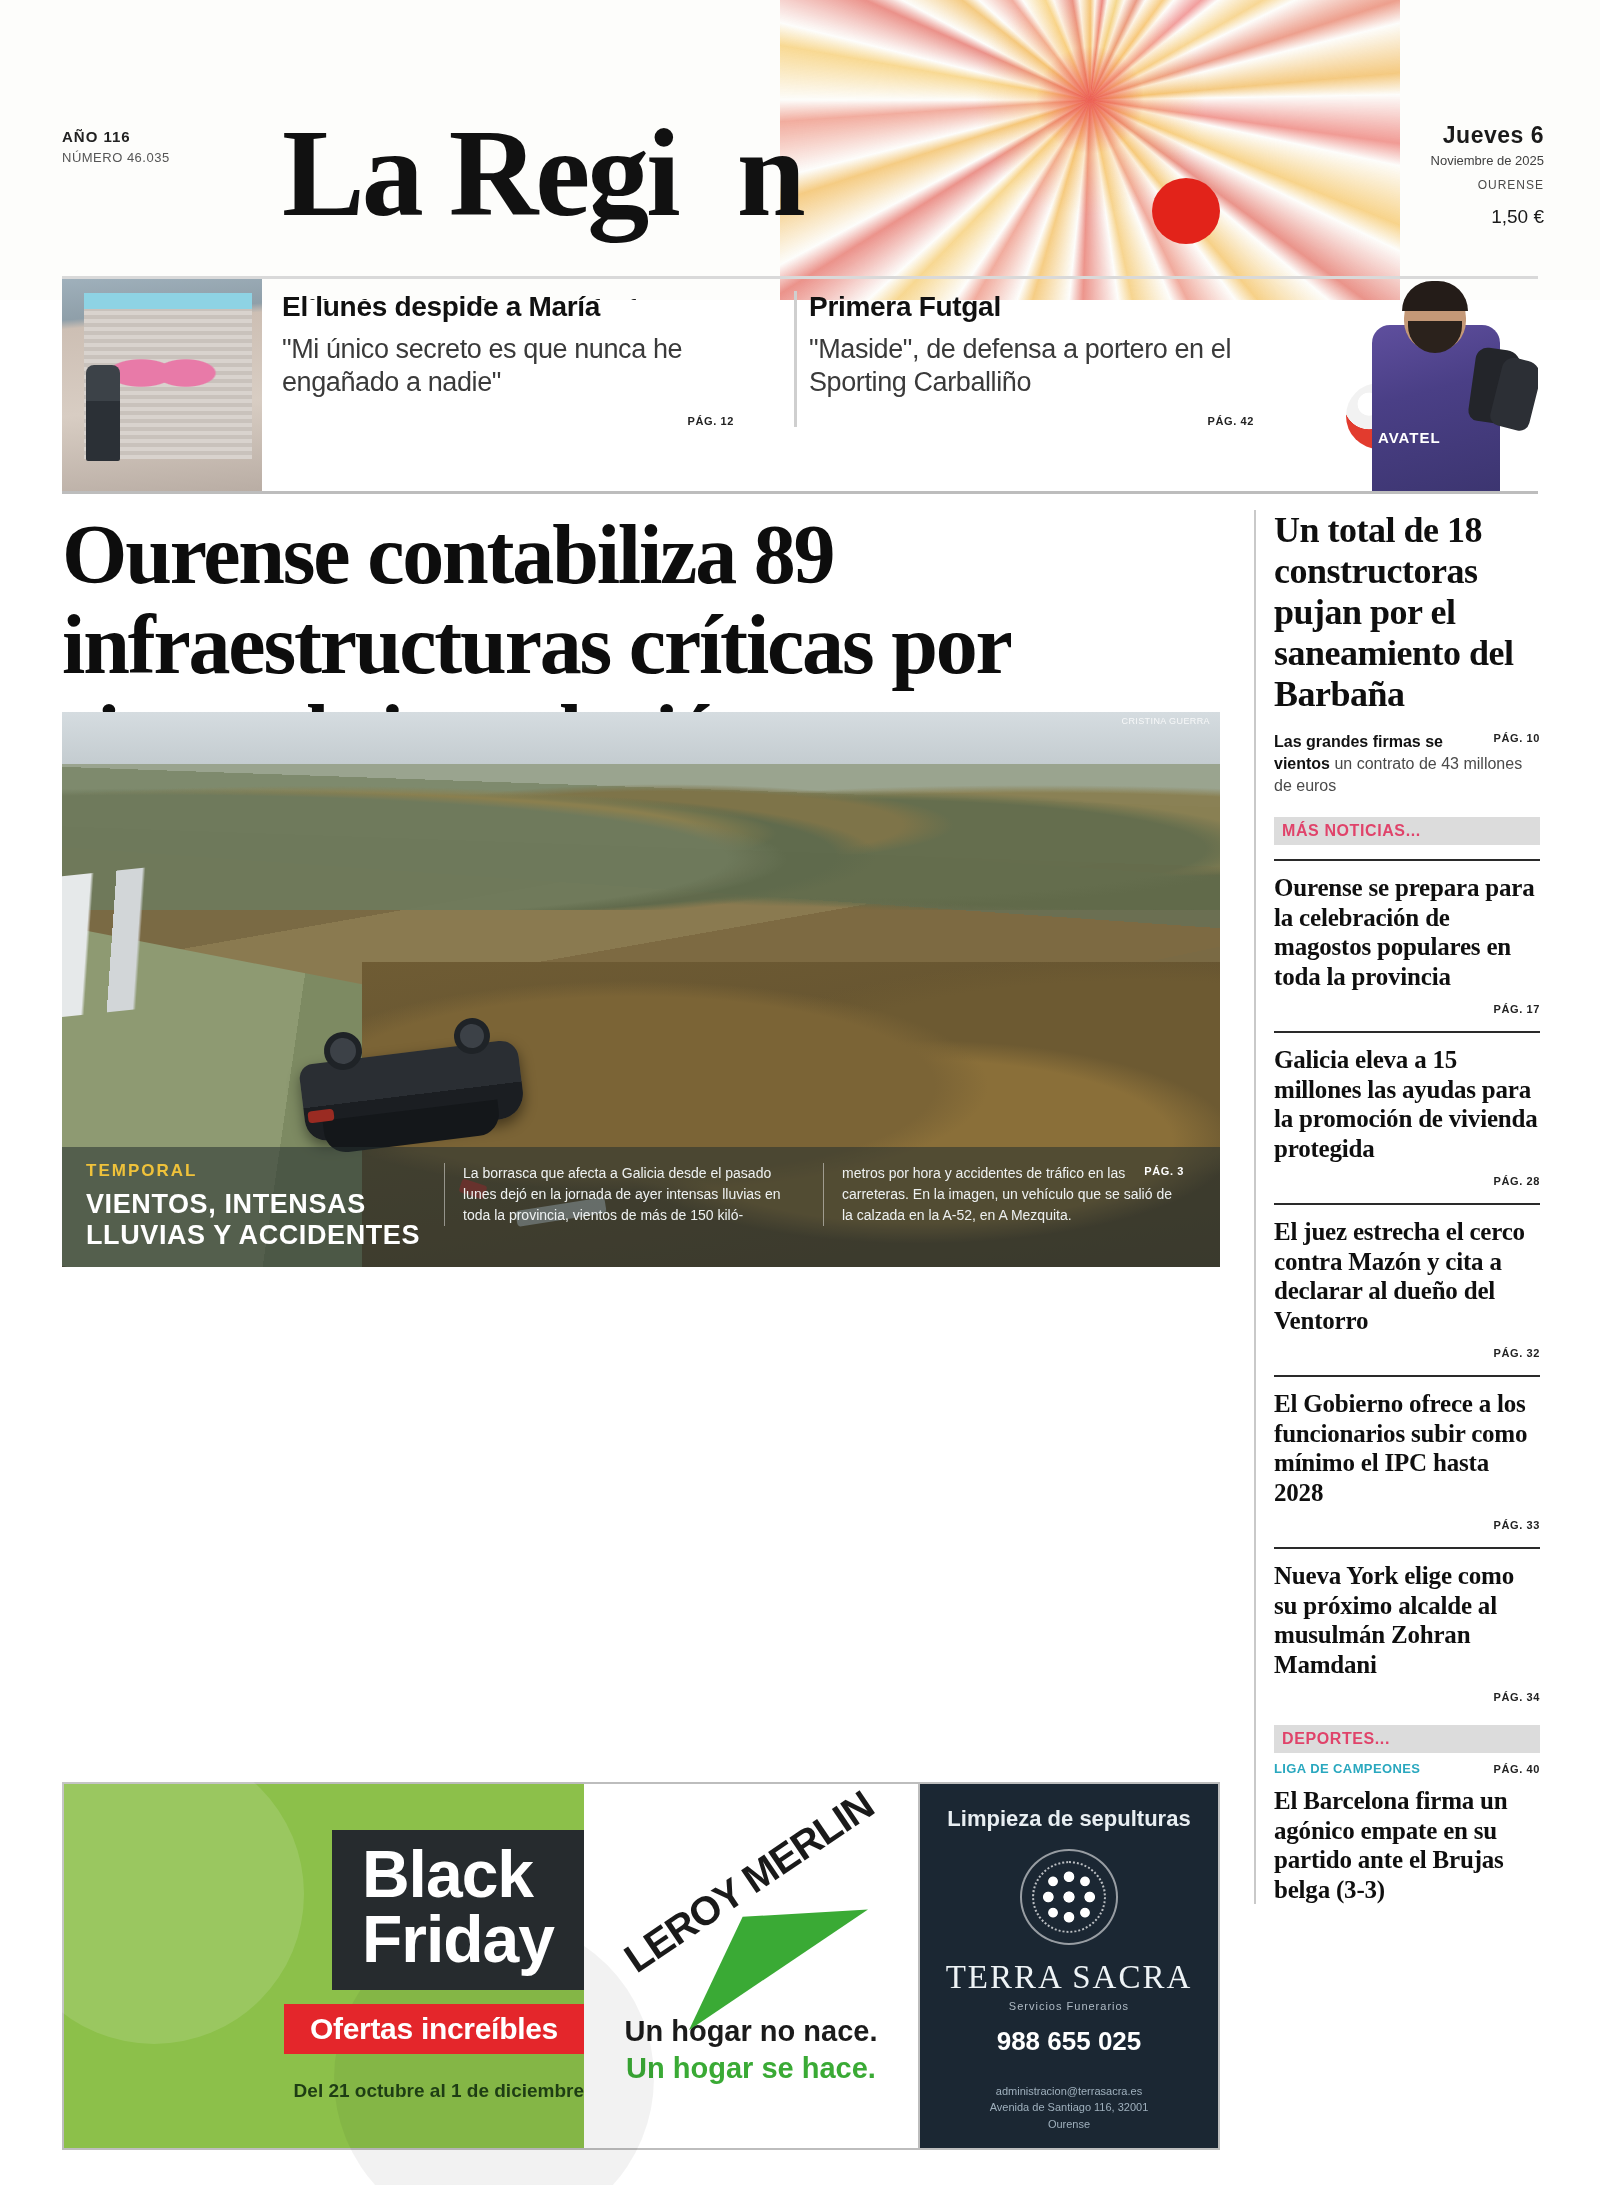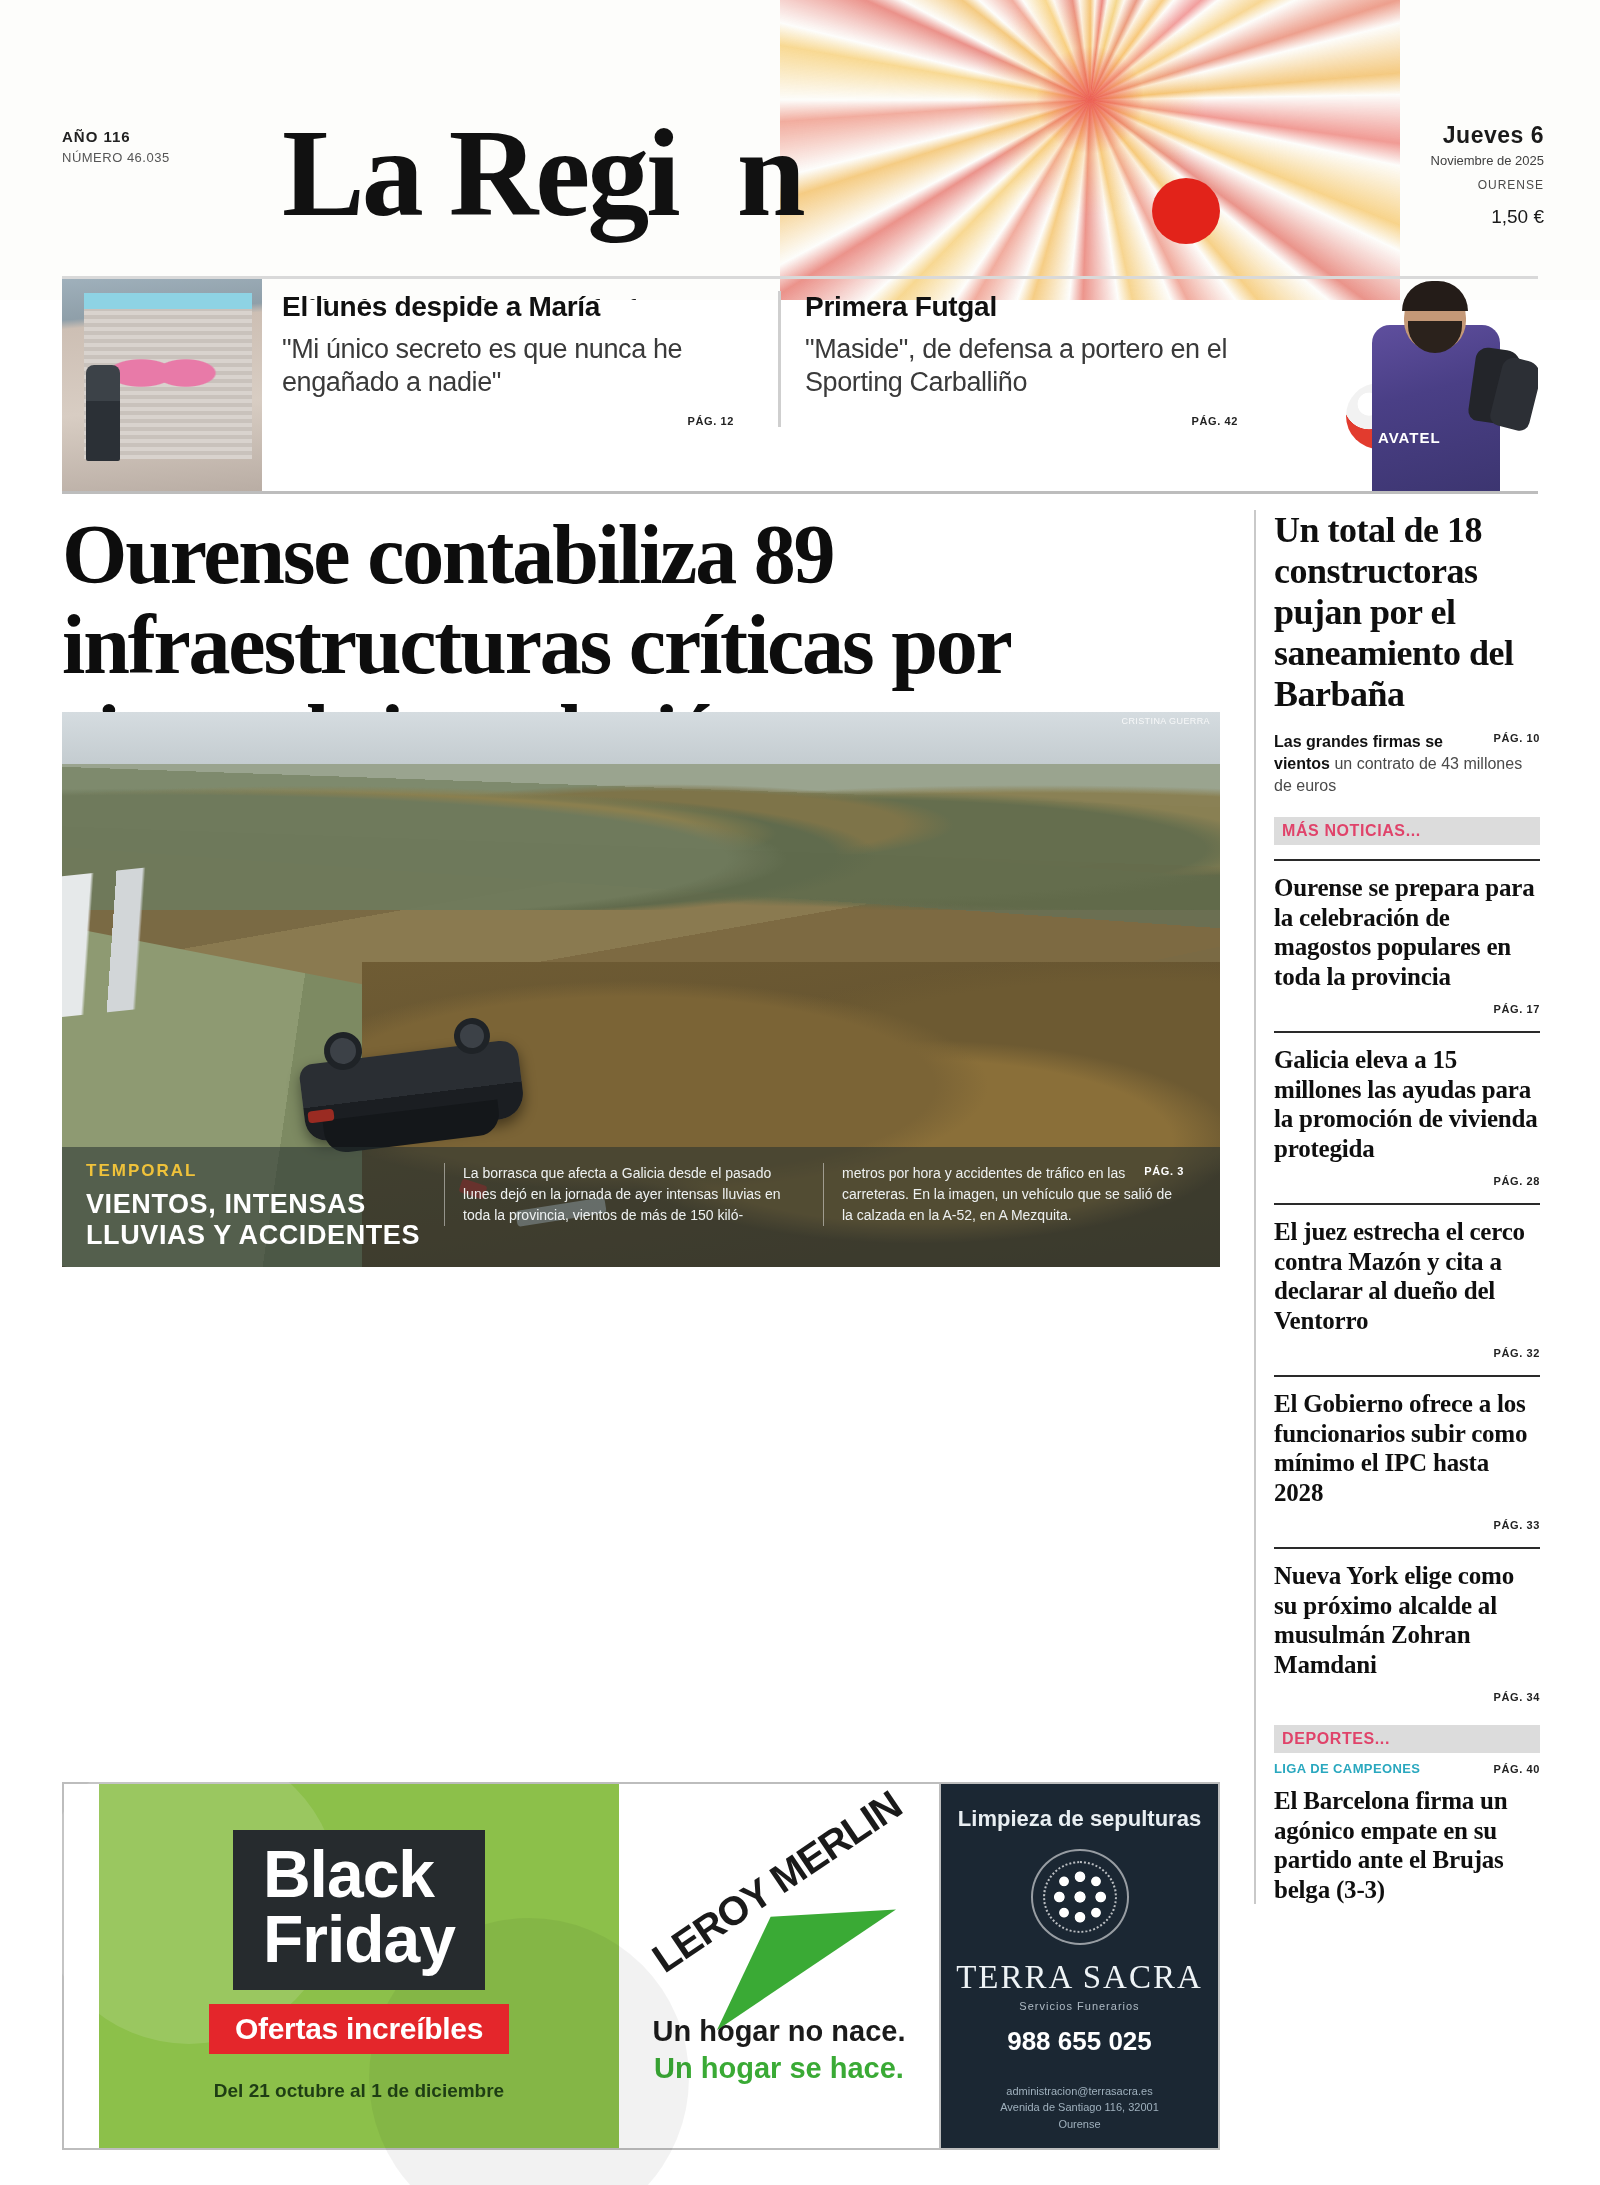--- a/index.html
+++ b/index.html
@@ -124,21 +124,21 @@
   .tp-person {
     position: absolute; left: 24px; top: 86px; width: 34px; height: 96px;
     background: linear-gradient(180deg, #3c4248 0 38%, #2b3036 38% 100%);
     border-radius: 8px 8px 2px 2px;
   }
   .teaser-box {
     position: absolute; top: 12px;
     padding-left: 8px;
   }
   .tb1 { left: 212px; width: 460px; }
-  .tb2 { left: 716px; width: 460px; border-left: 3px solid #cfcfcf; padding-left: 24px; }
+  .tb2 { left: 732px; width: 460px; border-left: 3px solid #cfcfcf; padding-left: 12px; }
   .teaser-kicker {
     font-size: 28px; font-weight: 700; color: #111; letter-spacing: -.3px;
   }
   .teaser-body {
     font-size: 27px; color: #3a3a3a; line-height: 1.22; margin-top: 10px;
     letter-spacing: -.4px;
   }
   .pag {
     font-size: 11px; font-weight: 700; color: #222; letter-spacing: .6px;
     white-space: nowrap;
@@ -325,21 +325,21 @@
     position: absolute; left: 62px; top: 1782px;
     width: 1158px; height: 368px;
     display: flex; gap: 0;
     border: 2px solid #bdbdbd;
   }
   .ad-lm {
     flex: 1; display: flex; background: #ffffff;
   }
   .ad-bf {
     width: 520px; background: #8cc04a; position: relative;
-    display: flex; flex-direction: column; align-items: center; justify-content: center; margin-left: 35px;
+    display: flex; flex-direction: column; align-items: flex-end; justify-content: center;
   }
   .ad-bf::before {
     content: ""; position: absolute; left: -60px; top: -40px;
     width: 300px; height: 300px; border-radius: 50%;
     background: rgba(255,255,255,.12);
   }
   .ad-bf::after {
     content: ""; position: absolute; right: -70px; bottom: -90px;
     width: 320px; height: 320px; border-radius: 50%;
     background: rgba(0,0,0,.05);

